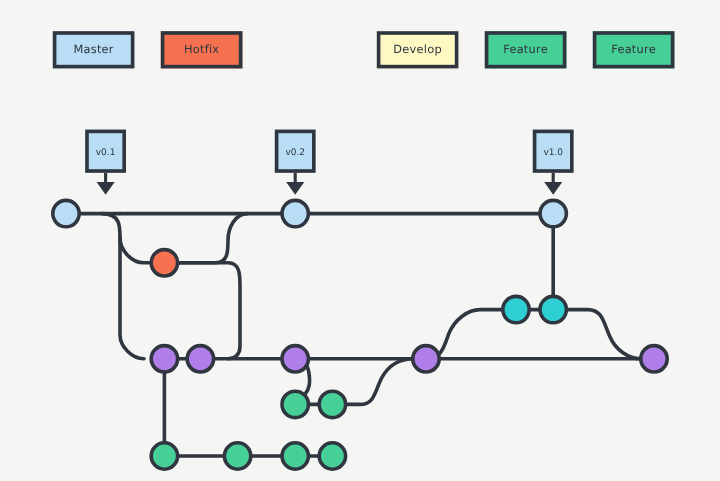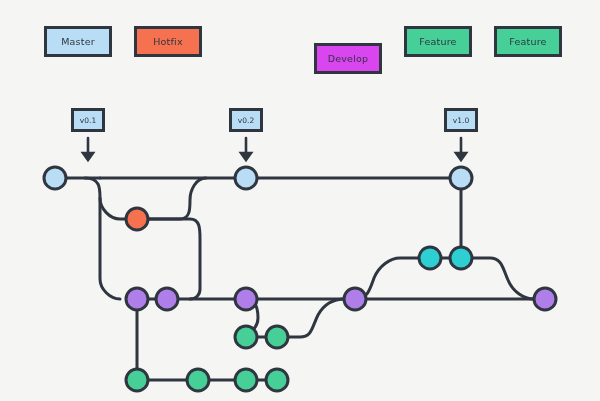--- a/index.html
+++ b/index.html
@@ -38,21 +38,21 @@
     align-items: center;
     justify-content: center;
     font-size: 9.5px;
     letter-spacing: 0.2px;
     color: #2f3640;
     top: 14px;
   }
   .tag-box {
     position: absolute;
     width: 34px;
-    height: 24px;
+    height: 36px;
     border: 3px solid #2f3640;
     box-sizing: border-box;
     display: flex;
     align-items: center;
     justify-content: center;
     font-size: 7.5px;
     color: #2f3640;
     top: 96px;
   }
   svg.graph {
@@ -85,21 +85,21 @@
 
 <div id="stage">
 
   <div class="legend-row">
       <div class="legend-box" style="left: 44px; background: rgb(184, 221, 245);">
         <span>Master</span>
       </div>
       <div class="legend-box" style="left: 134px; background: rgb(245, 113, 79);">
         <span>Hotfix</span>
       </div>
-      <div class="legend-box" style="left: 314px; background: #d946ef; margin-top: 17px;">
+      <div class="legend-box" style="left: 314px; background: #fef9c3;">
         <span>Develop</span>
       </div>
       <div class="legend-box" style="left: 404px; background: rgb(70, 207, 150);">
         <span>Feature</span>
       </div>
       <div class="legend-box" style="left: 494px; background: rgb(70, 207, 150);">
         <span>Feature</span>
       </div>
     </div>
 

